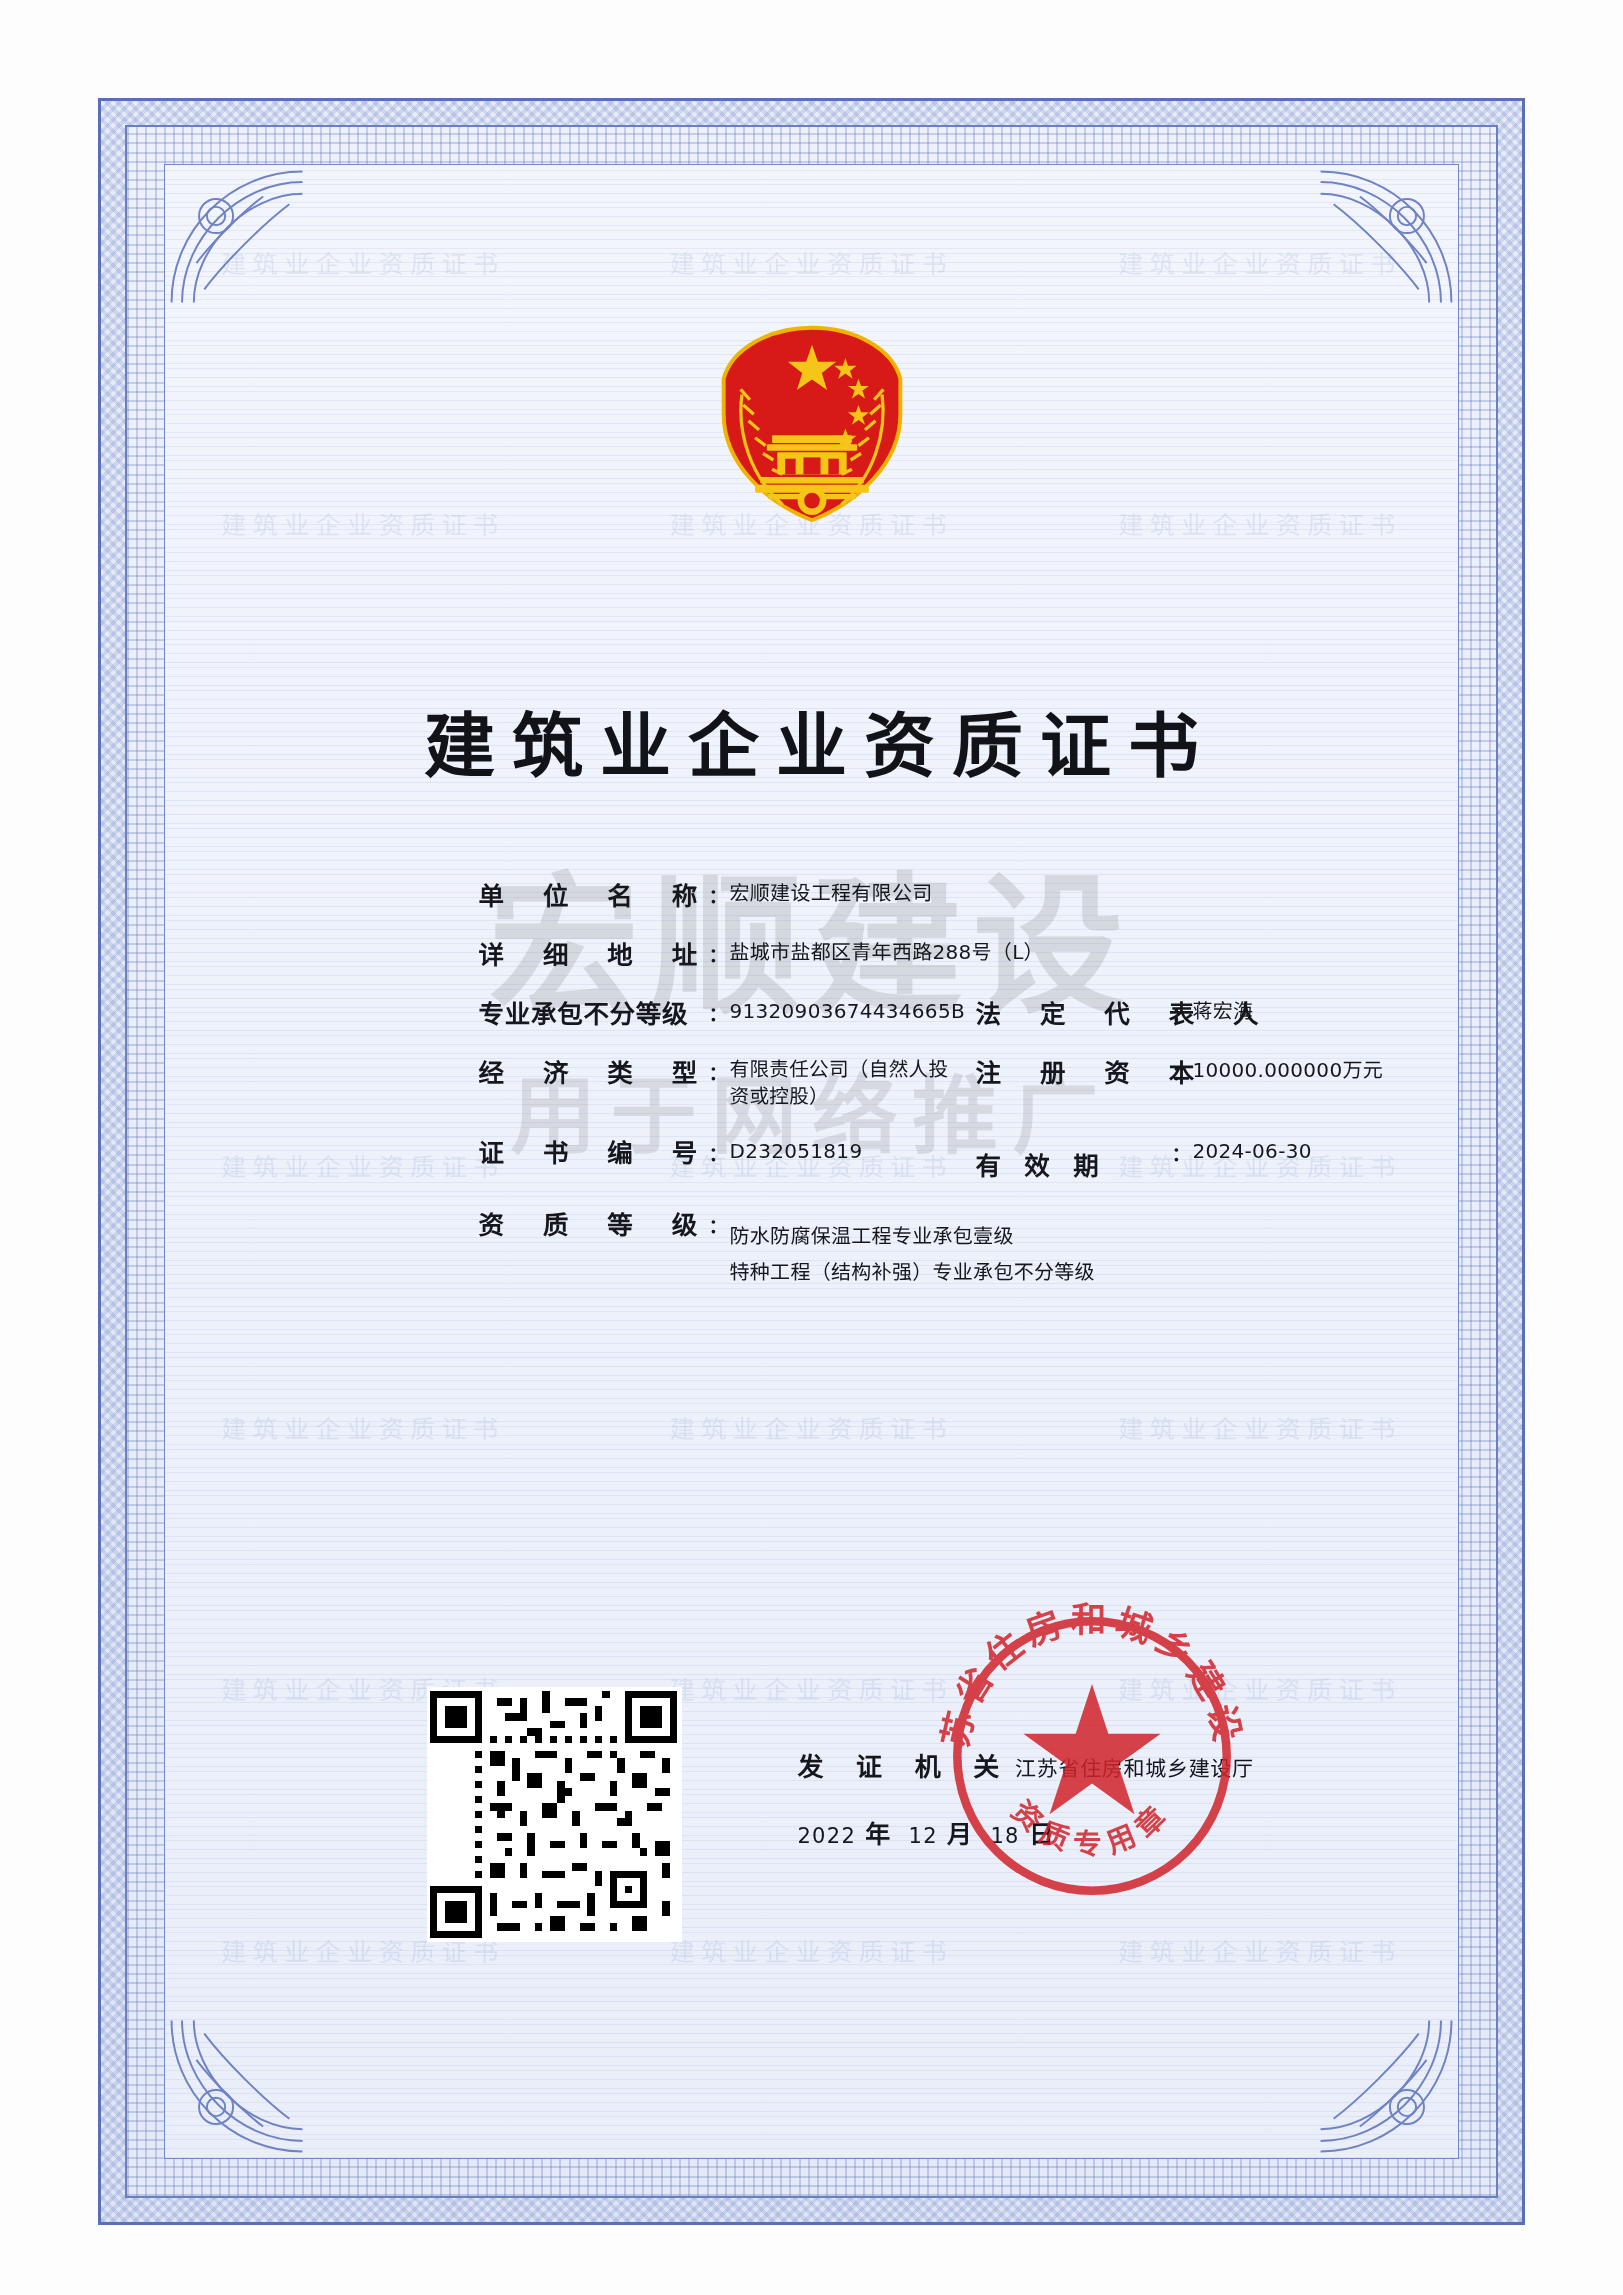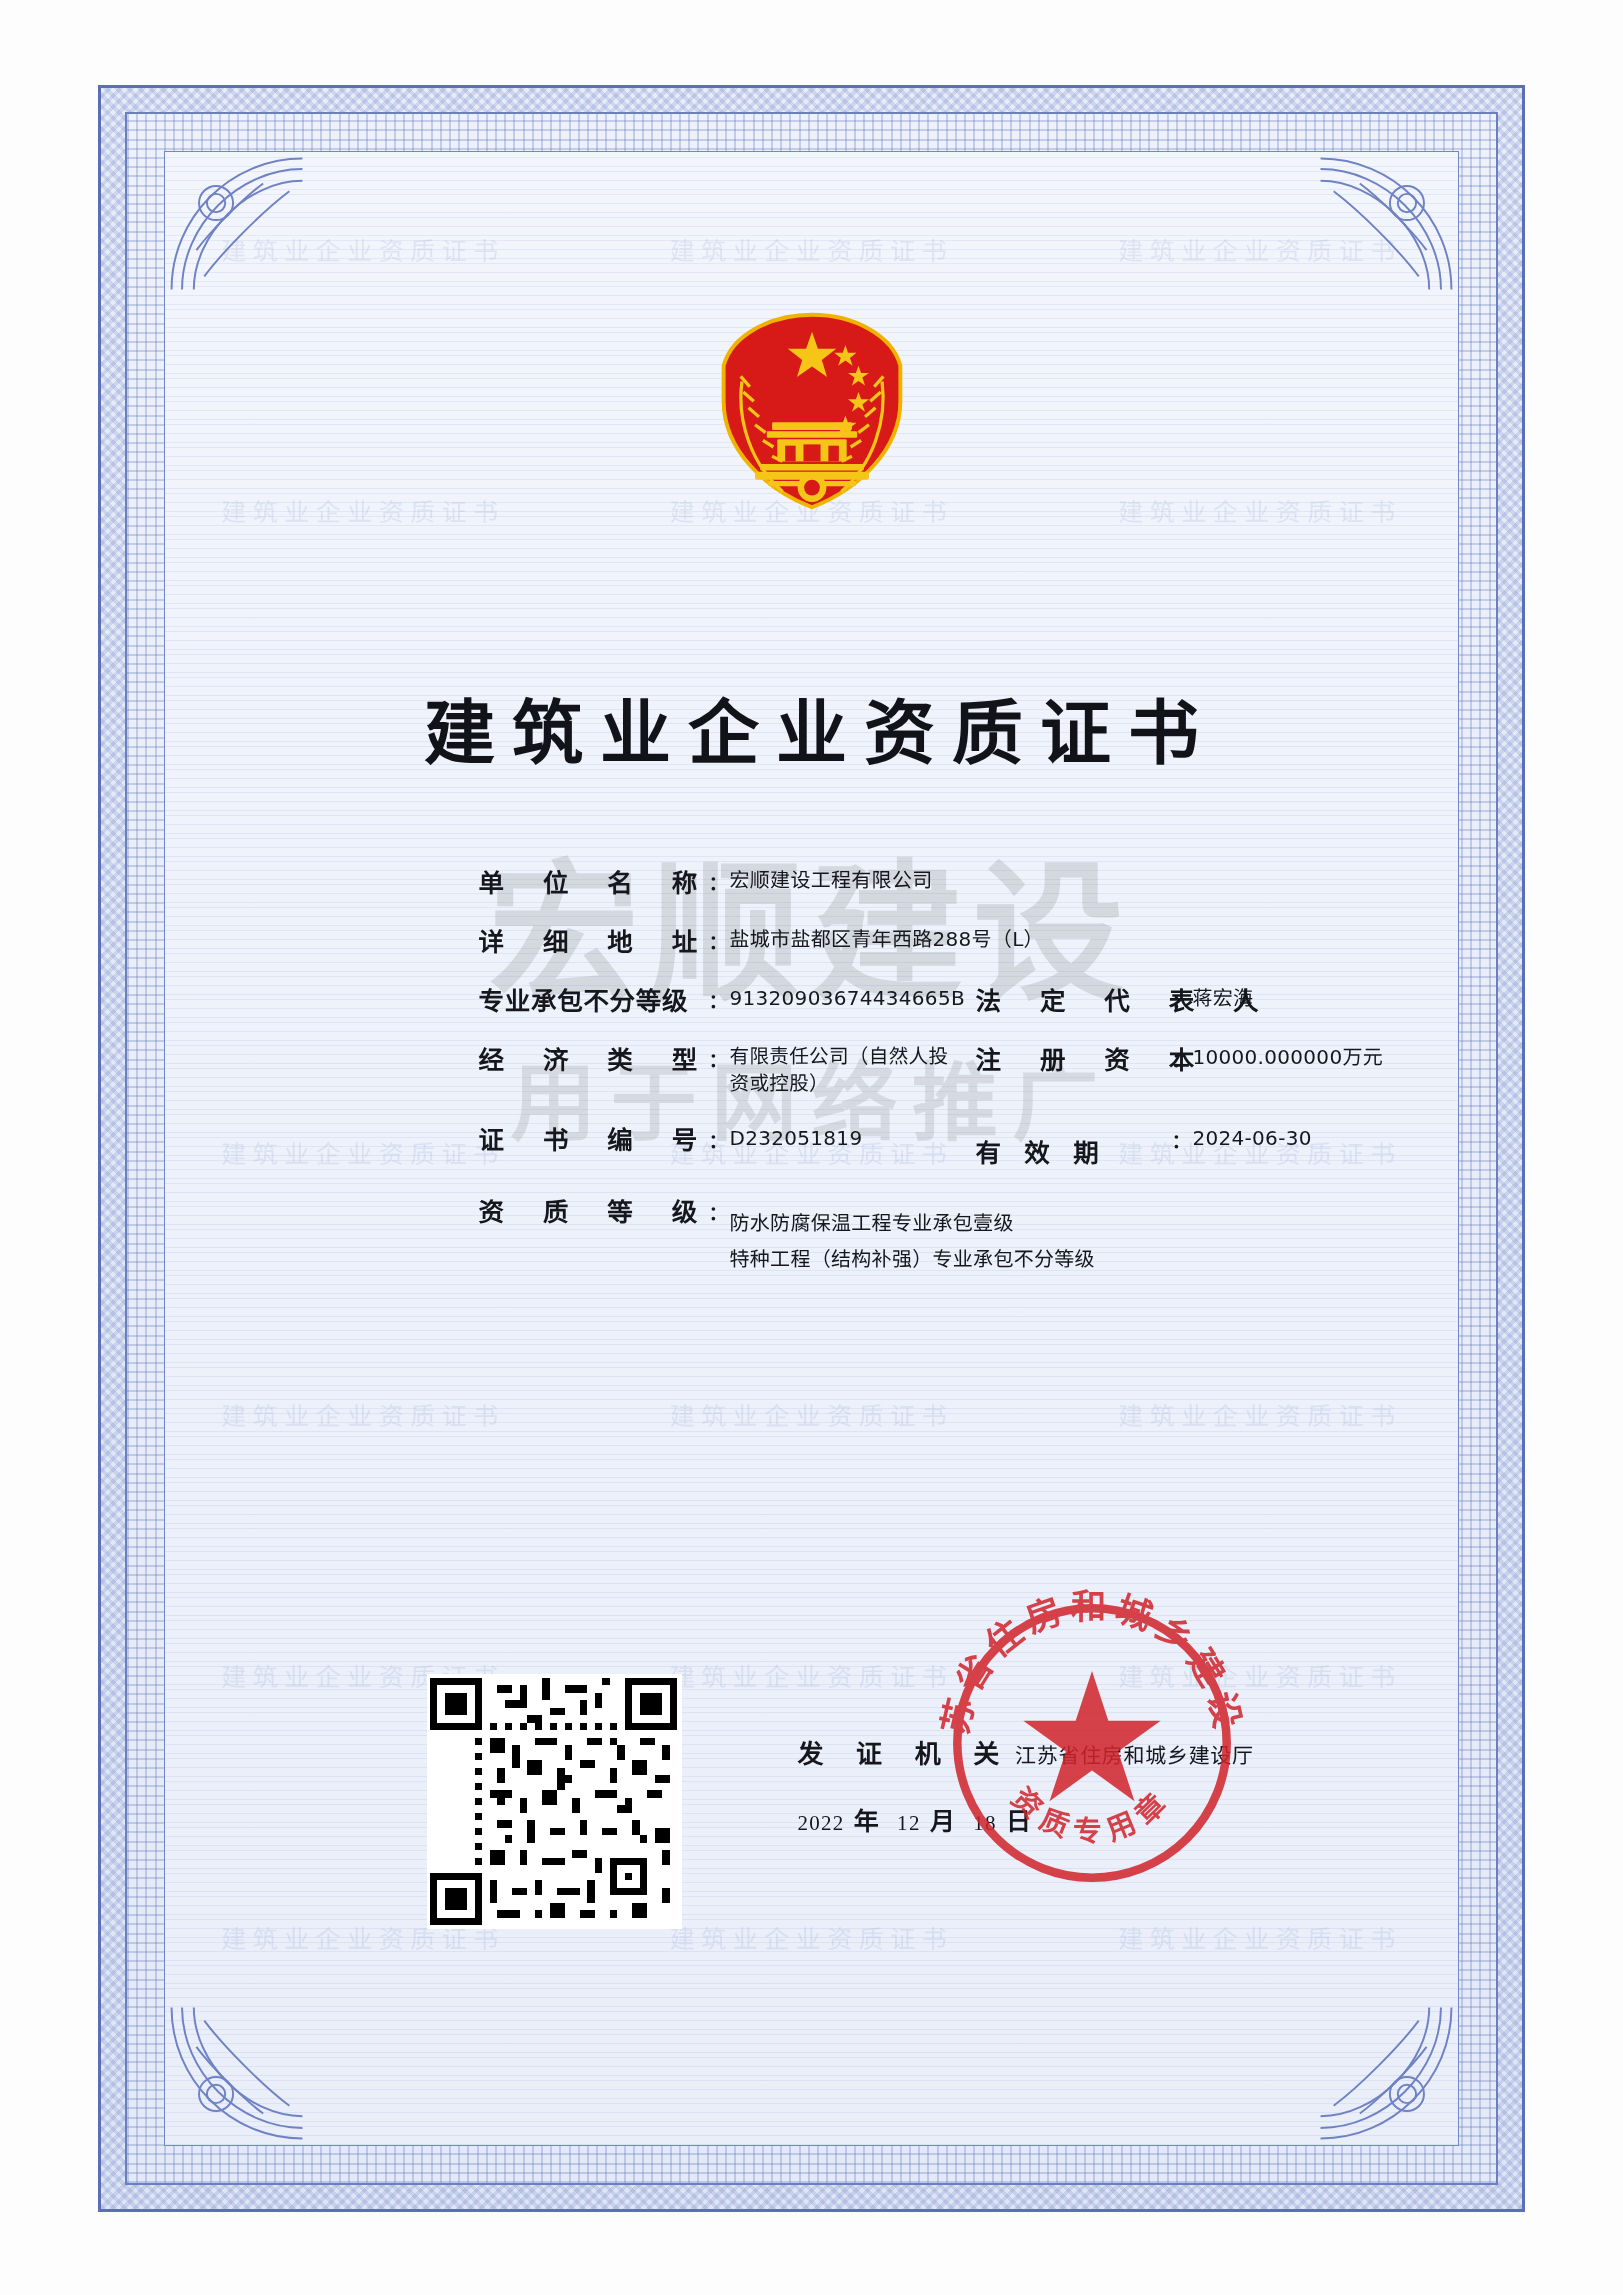--- a/index.html
+++ b/index.html
@@ -19,21 +19,21 @@
   #certificate-page {
     position: absolute;
     inset: 0;
     background: #fdfdfd;
   }
 
   
   .frame-outer {
     position: absolute;
     left: 98px;
-    top: 85px;
+    top: 98px;
     width: 1427px;
     height: 2127px;
     border: 3.9px solid #5a6fb5;
     background:
       repeating-linear-gradient(45deg, rgba(110,135,200,0.22) 0 3.9px, rgba(255,255,255,0) 3.9px 7.9px),
       repeating-linear-gradient(-45deg, rgba(110,135,200,0.22) 0 3.9px, rgba(255,255,255,0) 3.9px 7.9px),
       linear-gradient(#e8ecf8, #dfe5f5);
     box-sizing: border-box;
   }
   .frame-mid {
@@ -237,21 +237,20 @@
     font-size: 21px;
     margin-left: 3.9px;
     letter-spacing: 0.7px;
   }
   .date-line {
     margin-top: 31px;
     display: flex;
     align-items: baseline;
     font-size: 22px;
     letter-spacing: 1.3px;
-    font-family: Liberation Serif, serif;
   }
   .date-line .num { font-size: 21px; }
   .date-line .cn { font-size: 25px; font-weight: bold; margin: 0 17px 0 9.2px; }
   .date-line .cn.last { margin-right: 0; }
 
   
   #official-seal {
     position: absolute;
     right: 196px;
     bottom: 232px;

